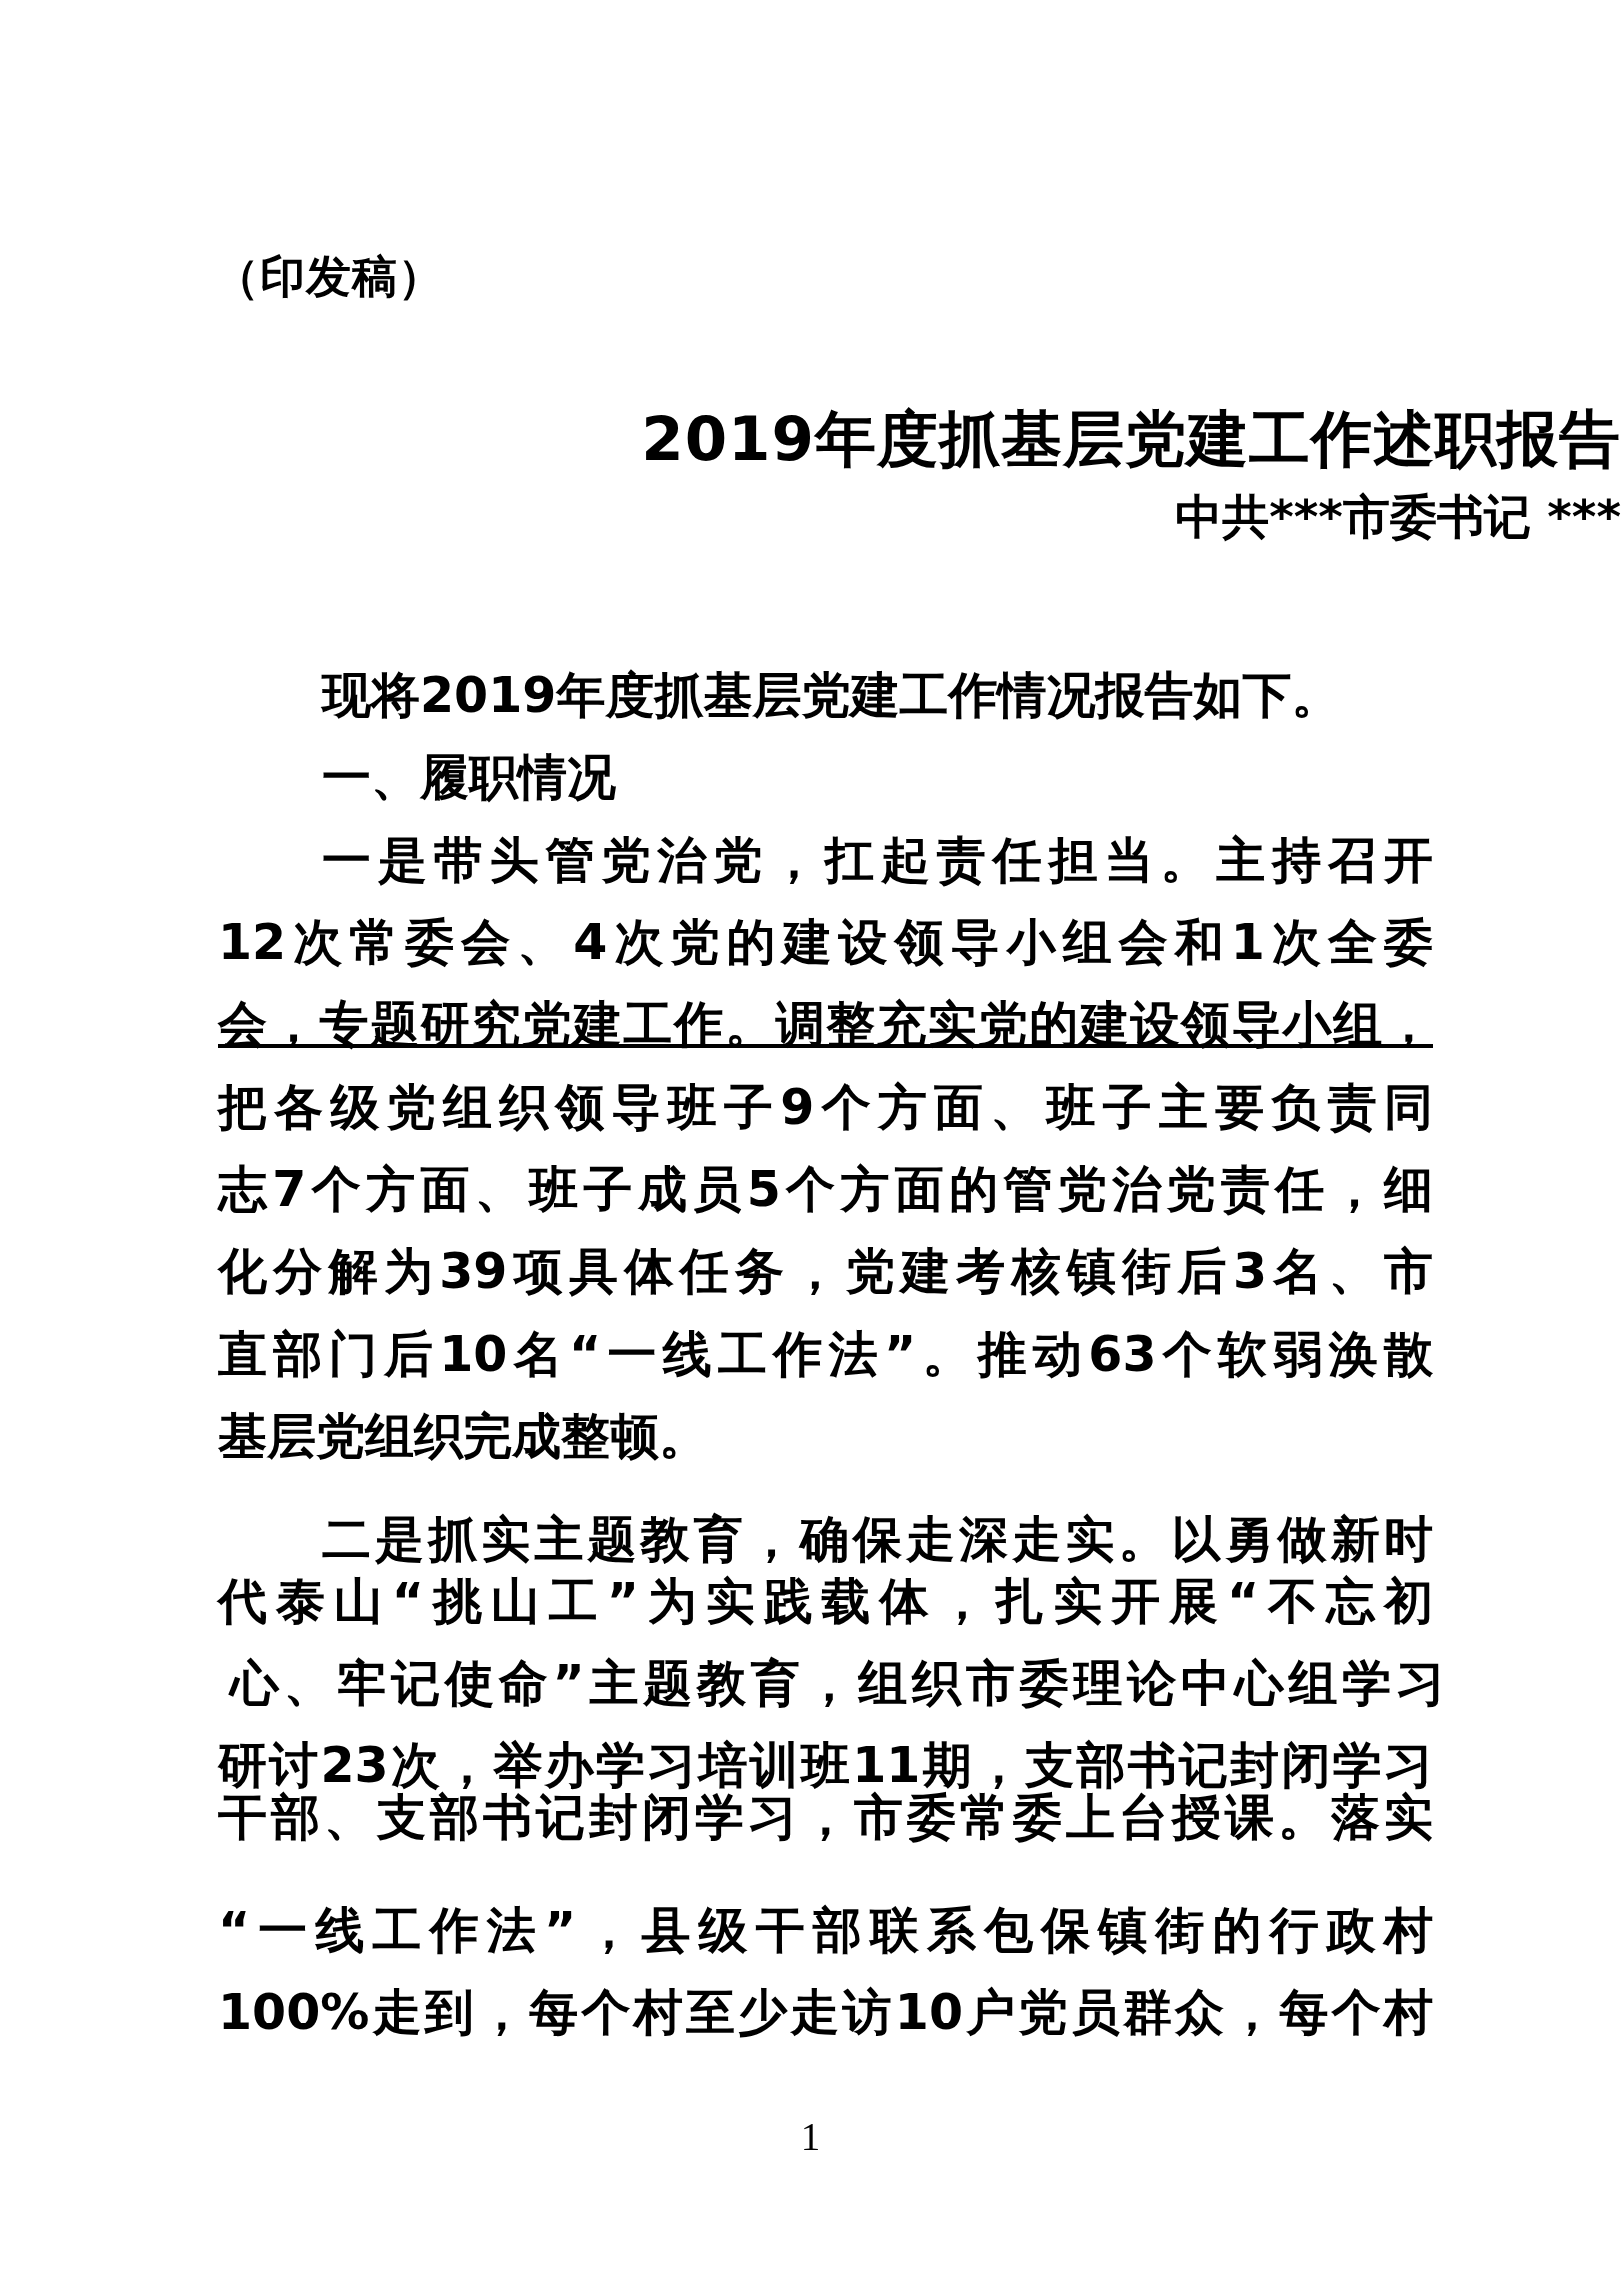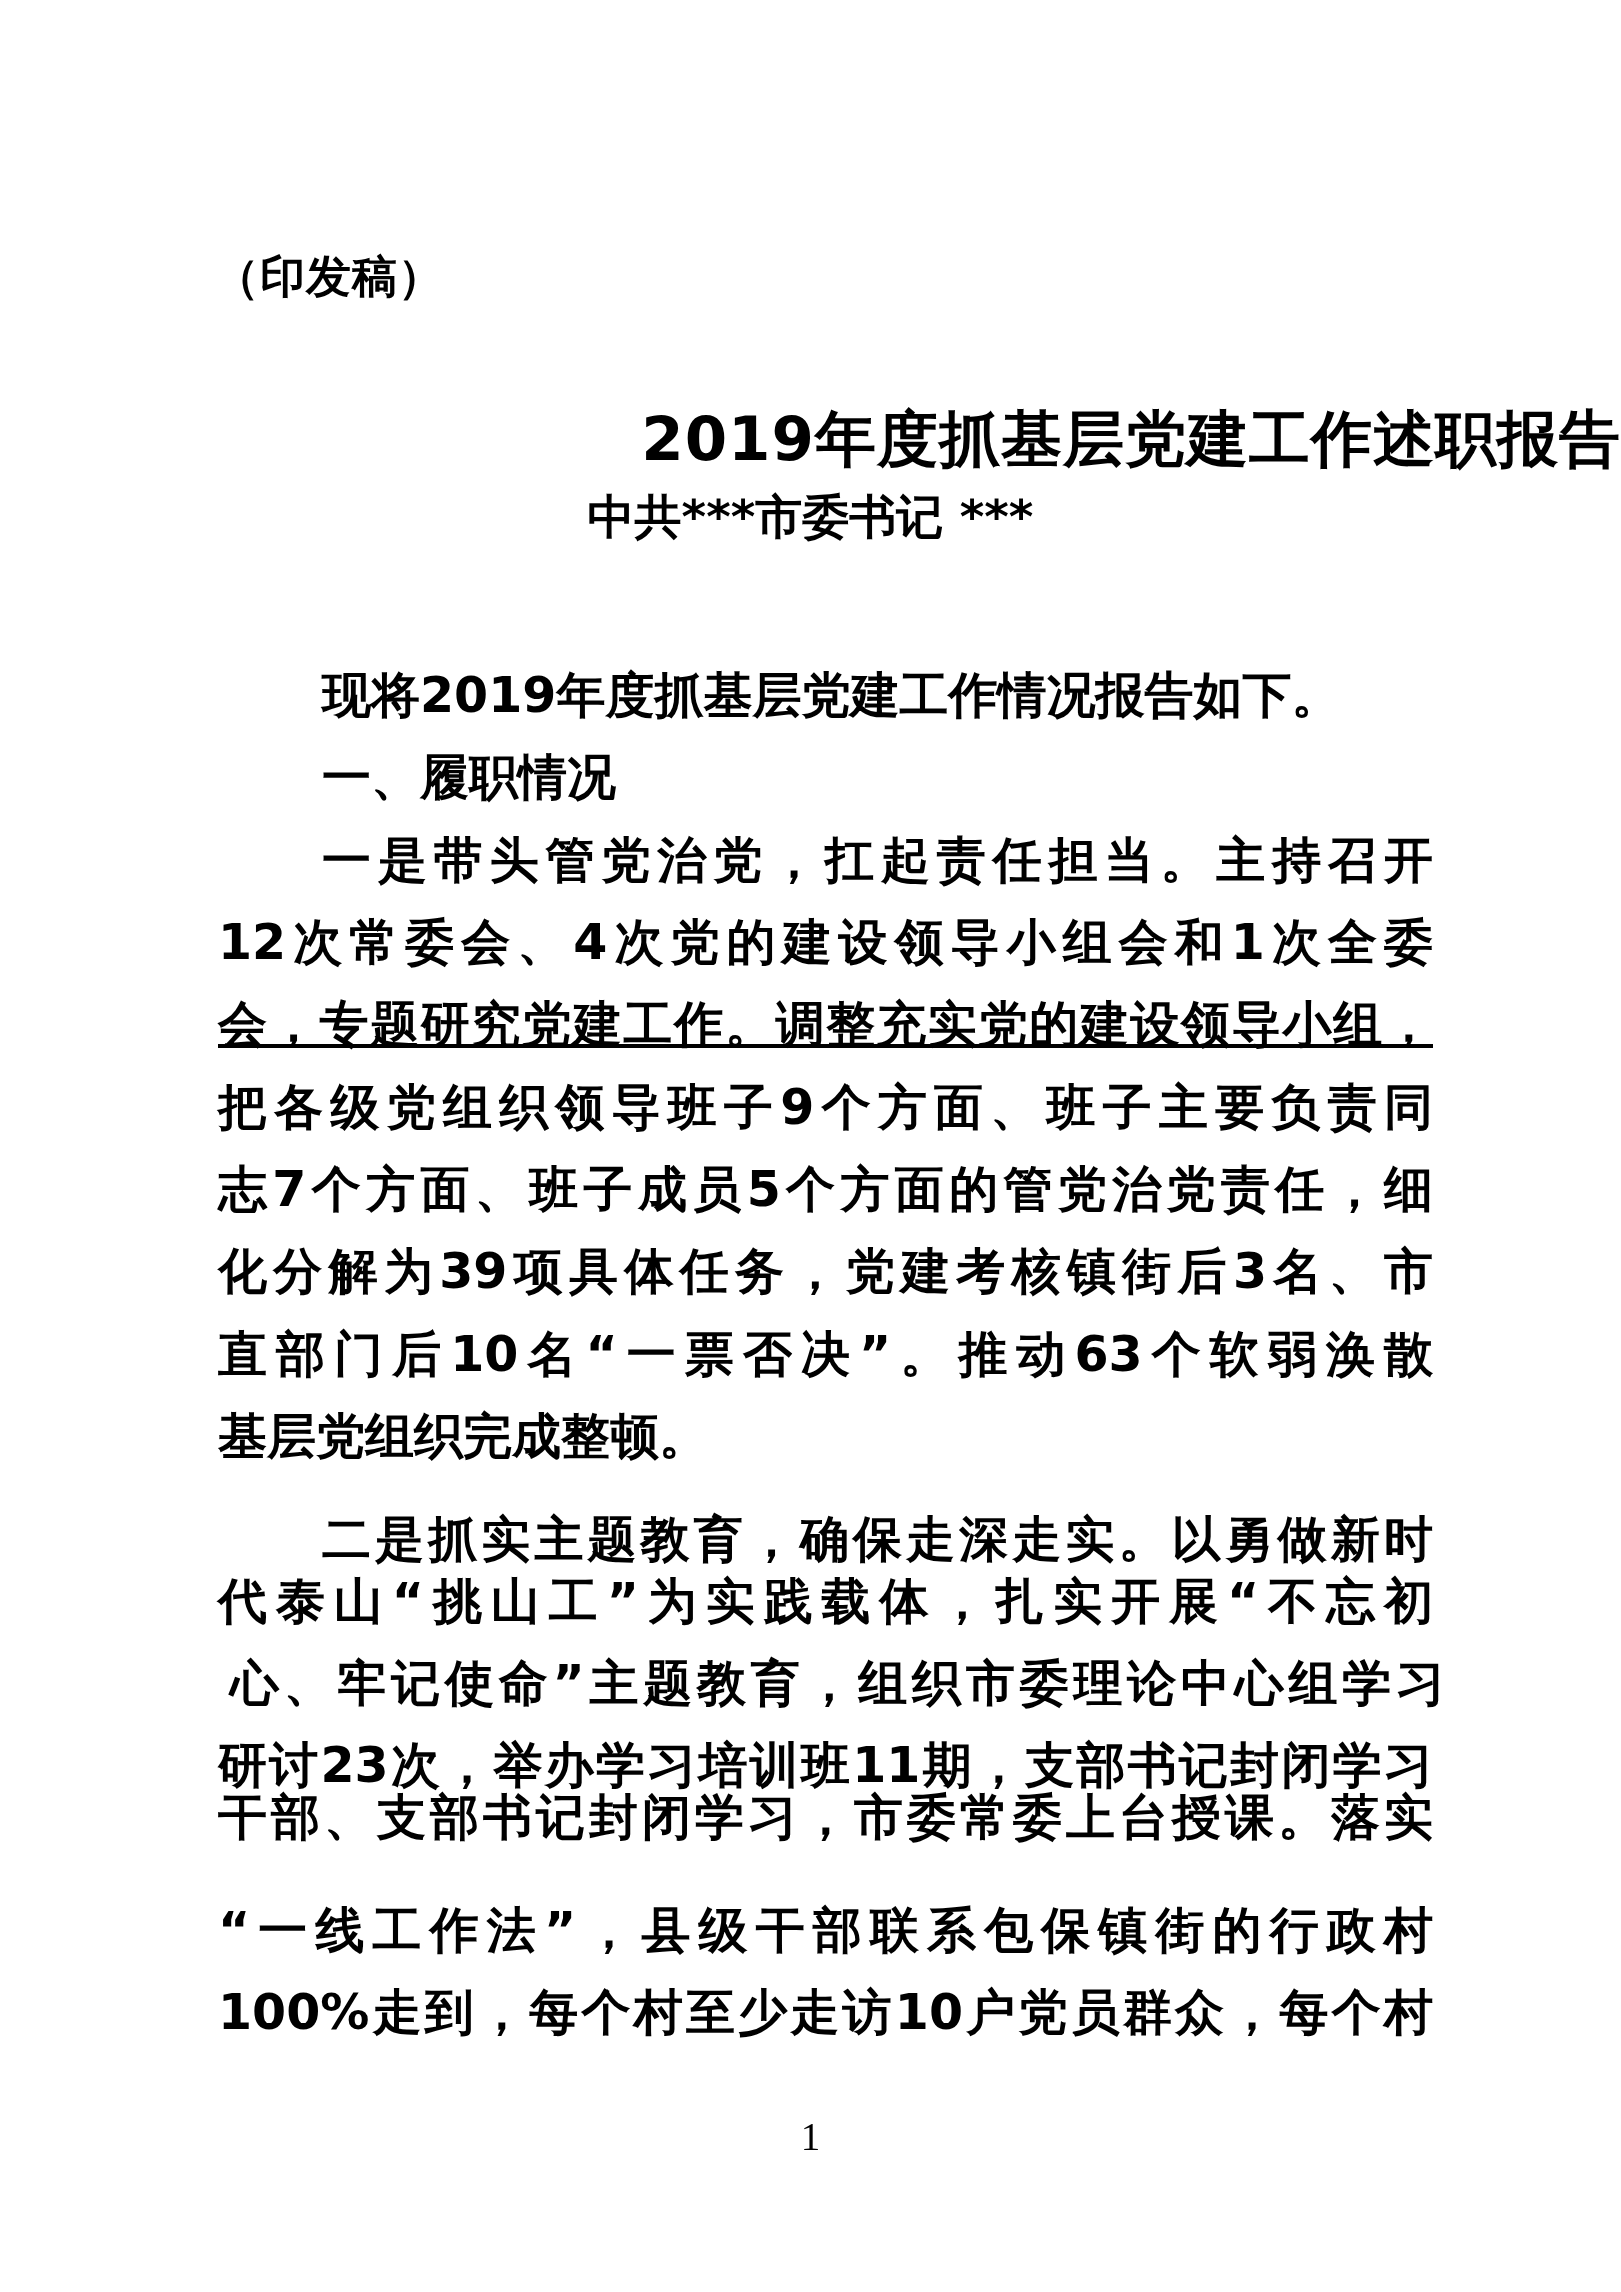--- a/index.html
+++ b/index.html
@@ -42,21 +42,21 @@
       font-weight: bold;
       line-height: 78px;
       white-space: nowrap;
       letter-spacing: 1px;
     }
     .subtitle {
       position: absolute;
       left: 0;
       width: 1621px;
       top: 485px;
-      text-align: center;
+      text-align: right;
       font-size: 47px;
       font-weight: bold;
       line-height: 63px;
       white-space: nowrap;
     }
     .body-text {
       position: absolute;
       left: 218px;
       top: 655px;
       width: 1215px;
@@ -106,21 +106,21 @@
     <div class="line indent short" style="top:0px;">现将2019年度抓基层党建工作情况报告如下。</div>
     <div class="line indent short" style="top:82px;">一、履职情况</div>
 
     <div>
       <div class="line indent" style="top:165px;">一是带头管党治党，扛起责任担当。主持召开</div>
       <div class="line" style="top:247px;">12次常委会、4次党的建设领导小组会和1次全委</div>
       <div class="line" style="top:329px;text-decoration:underline;">会，专题研究党建工作。调整充实党的建设领导小组，</div>
       <div class="line" style="top:412px;">把各级党组织领导班子9个方面、班子主要负责同</div>
       <div class="line" style="top:494px;">志7个方面、班子成员5个方面的管党治党责任，细</div>
       <div class="line" style="top:576px;">化分解为39项具体任务，党建考核镇街后3名、市</div>
-      <div class="line" style="top:659px;">直部门后10名“一票否决”。推动63个软弱涣散</div>
+      <div class="line" style="top:659px;">直部门后10名“一线工作法”。推动63个软弱涣散</div>
       <div class="line short" style="top:741px;">基层党组织完成整顿。</div>
     </div>
 
     <div>
       <div class="line indent" style="top:844px;">二是抓实主题教育，确保走深走实。以勇做新时</div>
       <div class="line" style="top:906px;">代泰山“挑山工”为实践载体，扎实开展“不忘初</div>
       <div class="line" style="top:988px;margin-left:12px;">心、牢记使命”主题教育，组织市委理论中心组学习</div>
       <div class="line" style="top:1070px;">研讨23次，举办学习培训班11期，支部书记封闭学习</div>
       <div class="line" style="top:1122px;">干部、支部书记封闭学习，市委常委上台授课。落实</div>
       <div class="line" style="top:1235px;">“一线工作法”，县级干部联系包保镇街的行政村</div>

